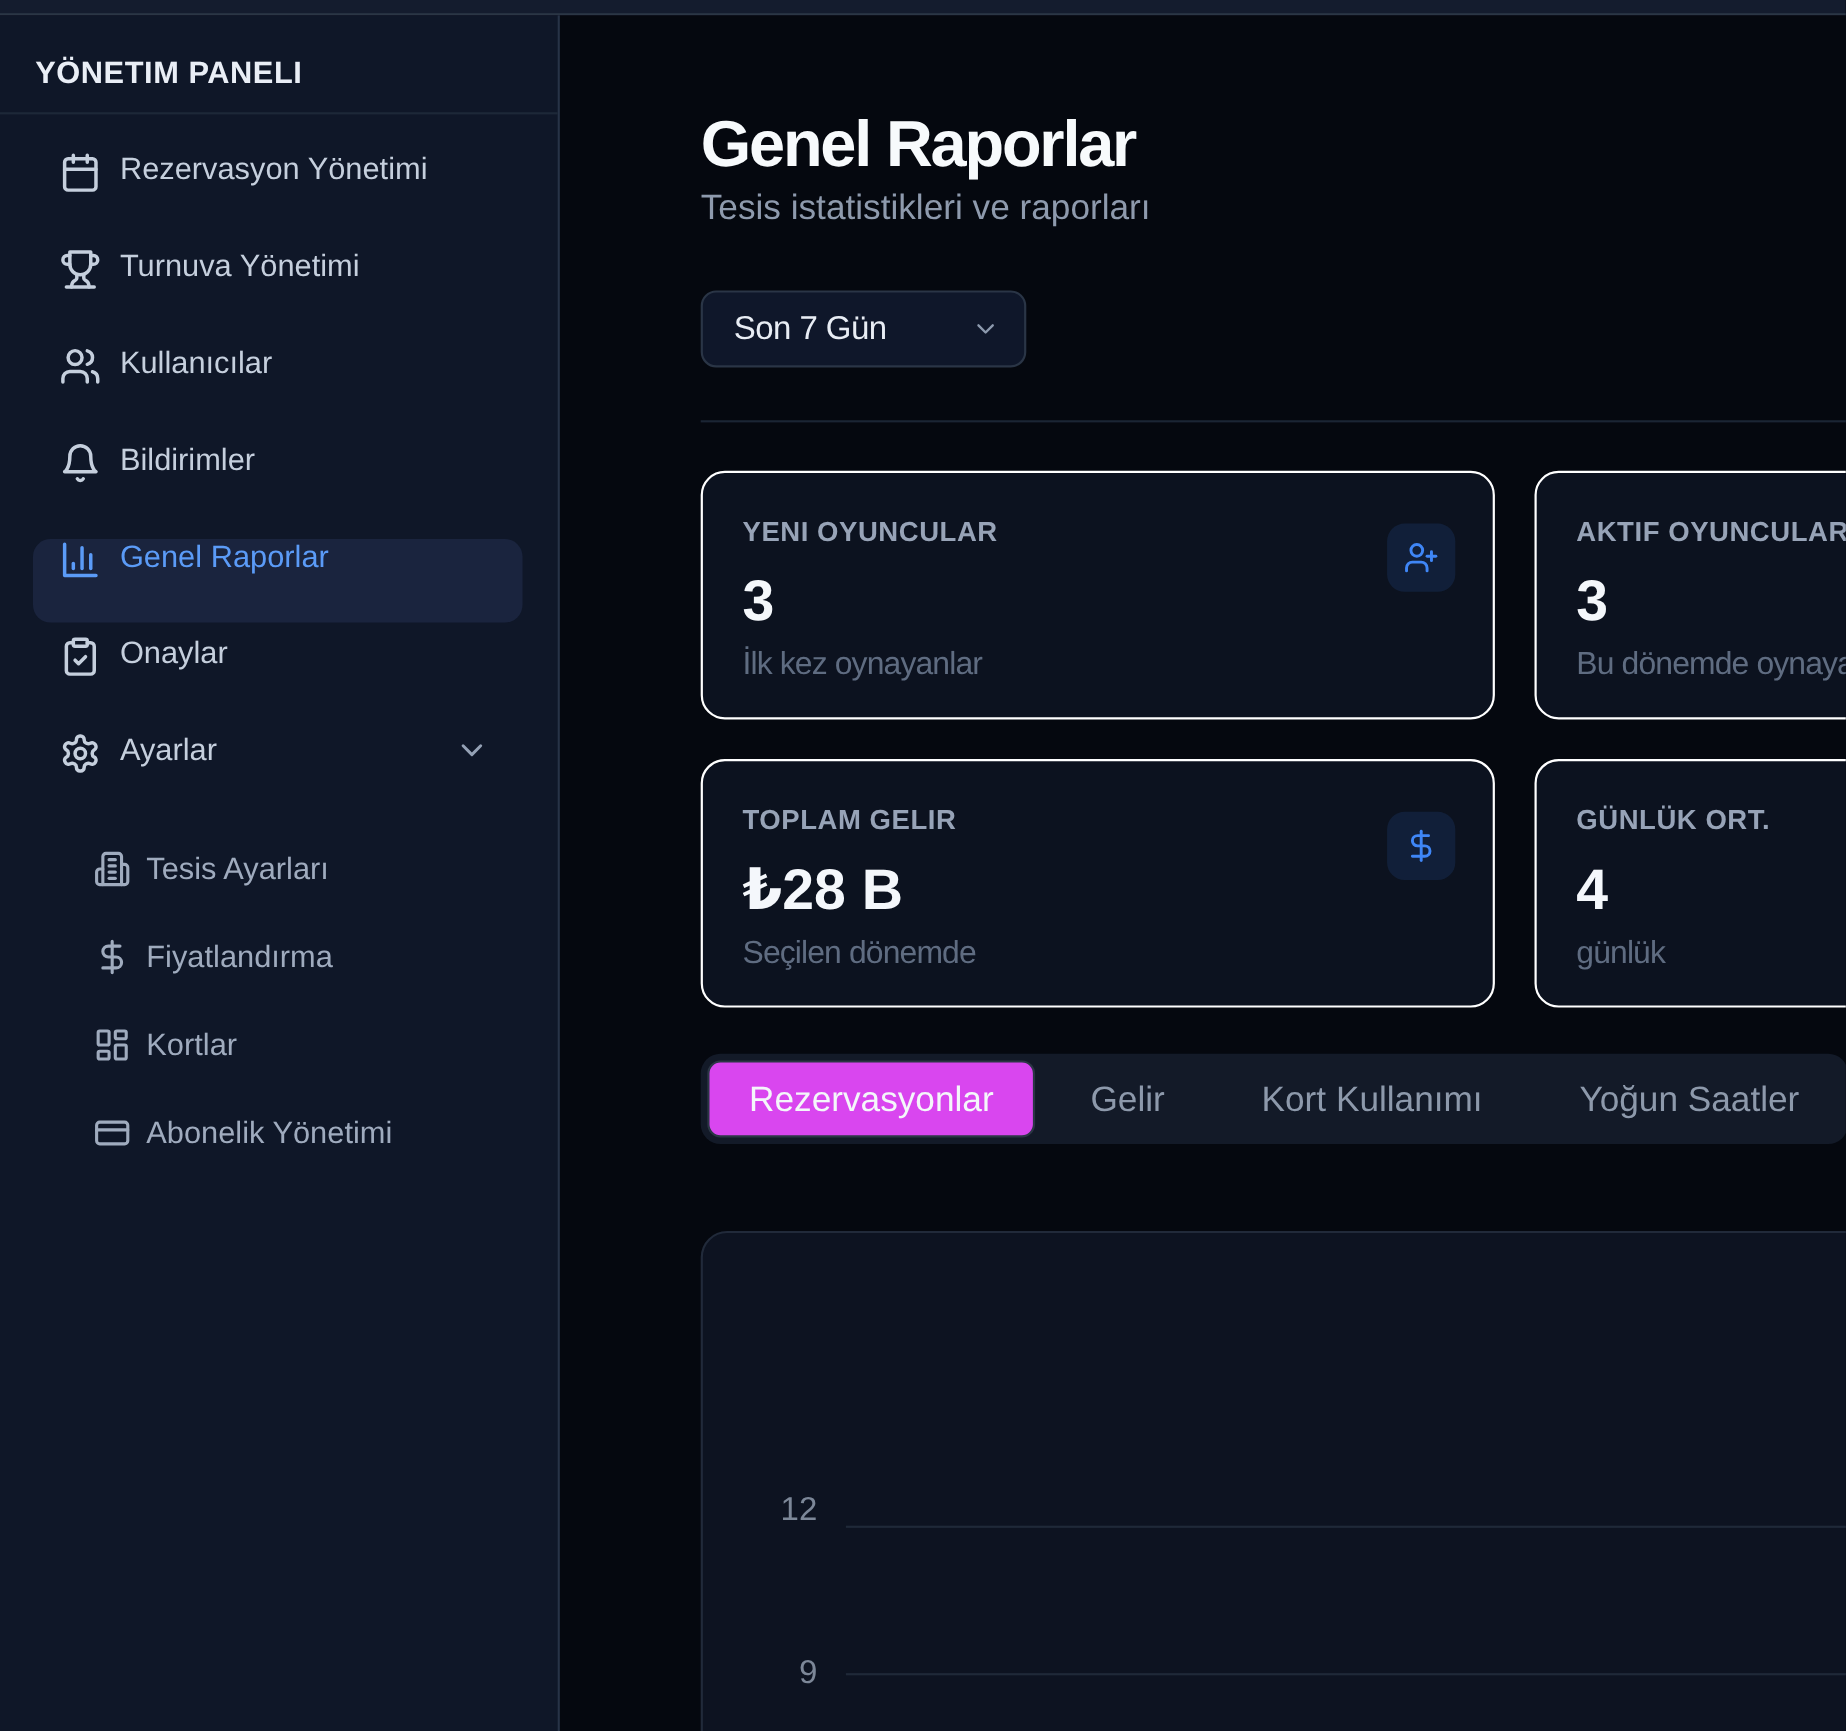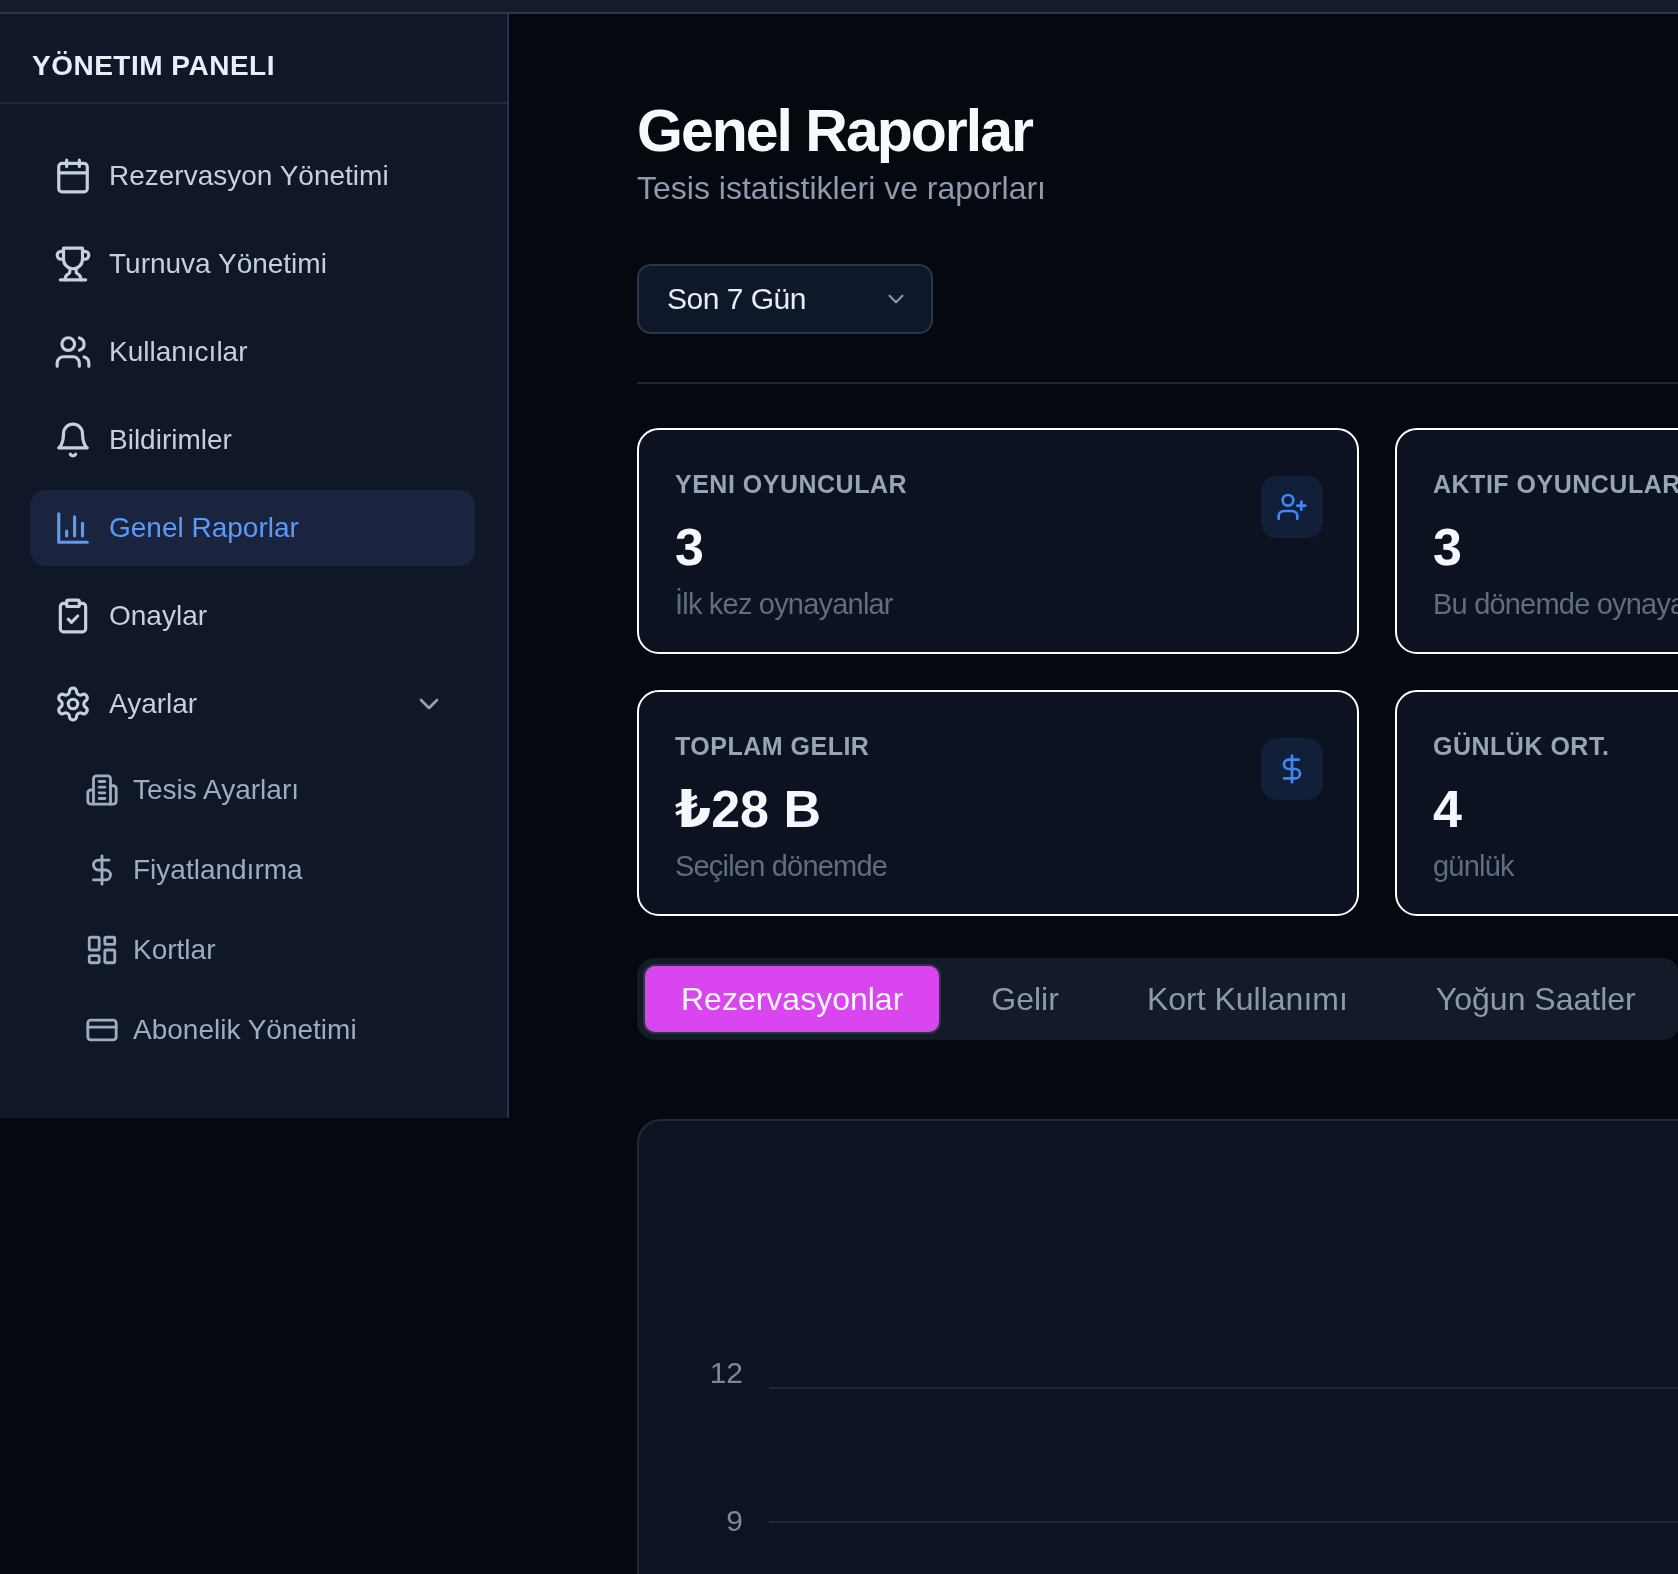--- a/index.html
+++ b/index.html
@@ -4,28 +4,28 @@
 <style>
   * { margin:0; padding:0; box-sizing:border-box; }
   html,body { width:1678px; height:1574px; overflow:hidden; }
   body {
     font-family:"Liberation Sans","DejaVu Sans",sans-serif;
     background:#05080f;
     color:#e2e8f0;
     -webkit-font-smoothing:antialiased;
   }
   .top-strip { height:14px; background:#141c2e; border-bottom:2px solid #2b3645; }
-  .shell { display:flex; height:1104px;border-radius:11px; }
+  .shell { display:flex; height:1560px;border-radius:11px; }
 
   
   .sidebar { width:509px; flex:0 0 509px; background:#0f1728; border-right:2px solid #273347; }
   .sidebar-header { height:90px; border-bottom:2px solid #1d2838; display:flex; align-items:flex-start; padding:36px 32px 0; }
   .brand { line-height:32px; font-size:28px; font-weight:700; letter-spacing:0.5px; color:#e9eef6; }
   .nav { padding:34px 32px 0 30px; }
-  .nav-item { height:76px; border-radius:16px; display:flex; align-items:center; gap:17px; padding:0 24px; margin-bottom:12px; font-size:28px; color:#c5cfdd; cursor:pointer; }
+  .nav-item { height:76px; border-radius:16px; display:flex; gap:17px; padding:0 24px; margin-bottom:12px; font-size:28px; color:#c5cfdd; cursor:pointer; }
   .nav-item svg { width:38px; height:38px; flex:0 0 38px; }
   .nav-item.active { background:#1a243e; color:#5b9bf7; }
   .nav-chevron { margin-left:auto; margin-right:6px; }
   .nav-chevron svg { width:32px; height:32px; color:#94a1b5; }
   .subnav { margin-top:16px; }
   .sub-item { height:64px; border-radius:14px; display:flex; align-items:center; gap:14px; padding:0 24px 0 55px; margin-bottom:16px; font-size:28px; color:#9fabbe; cursor:pointer; }
   .sub-item svg { width:34px; height:34px; flex:0 0 34px; }
 
   
   .main { flex:1 1 auto; padding:84px 0 0 128px; background:#05080f; min-width:0; }

